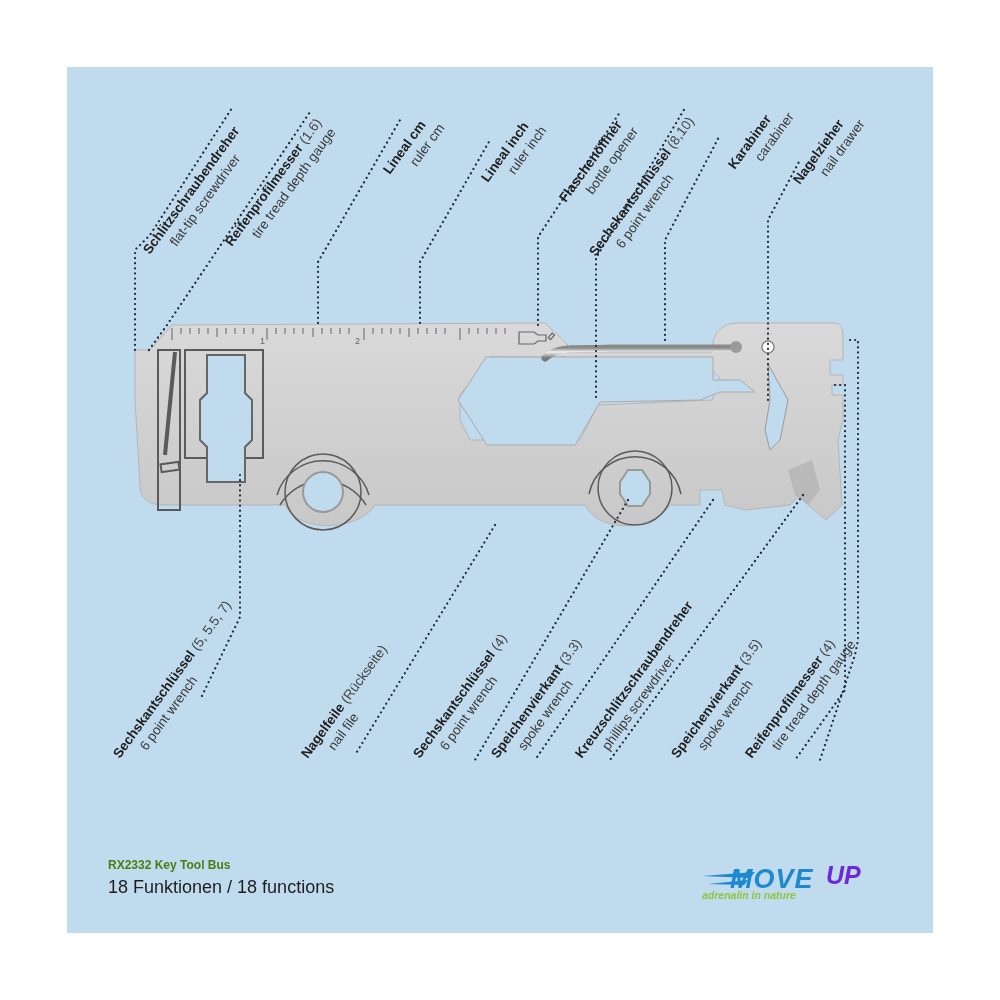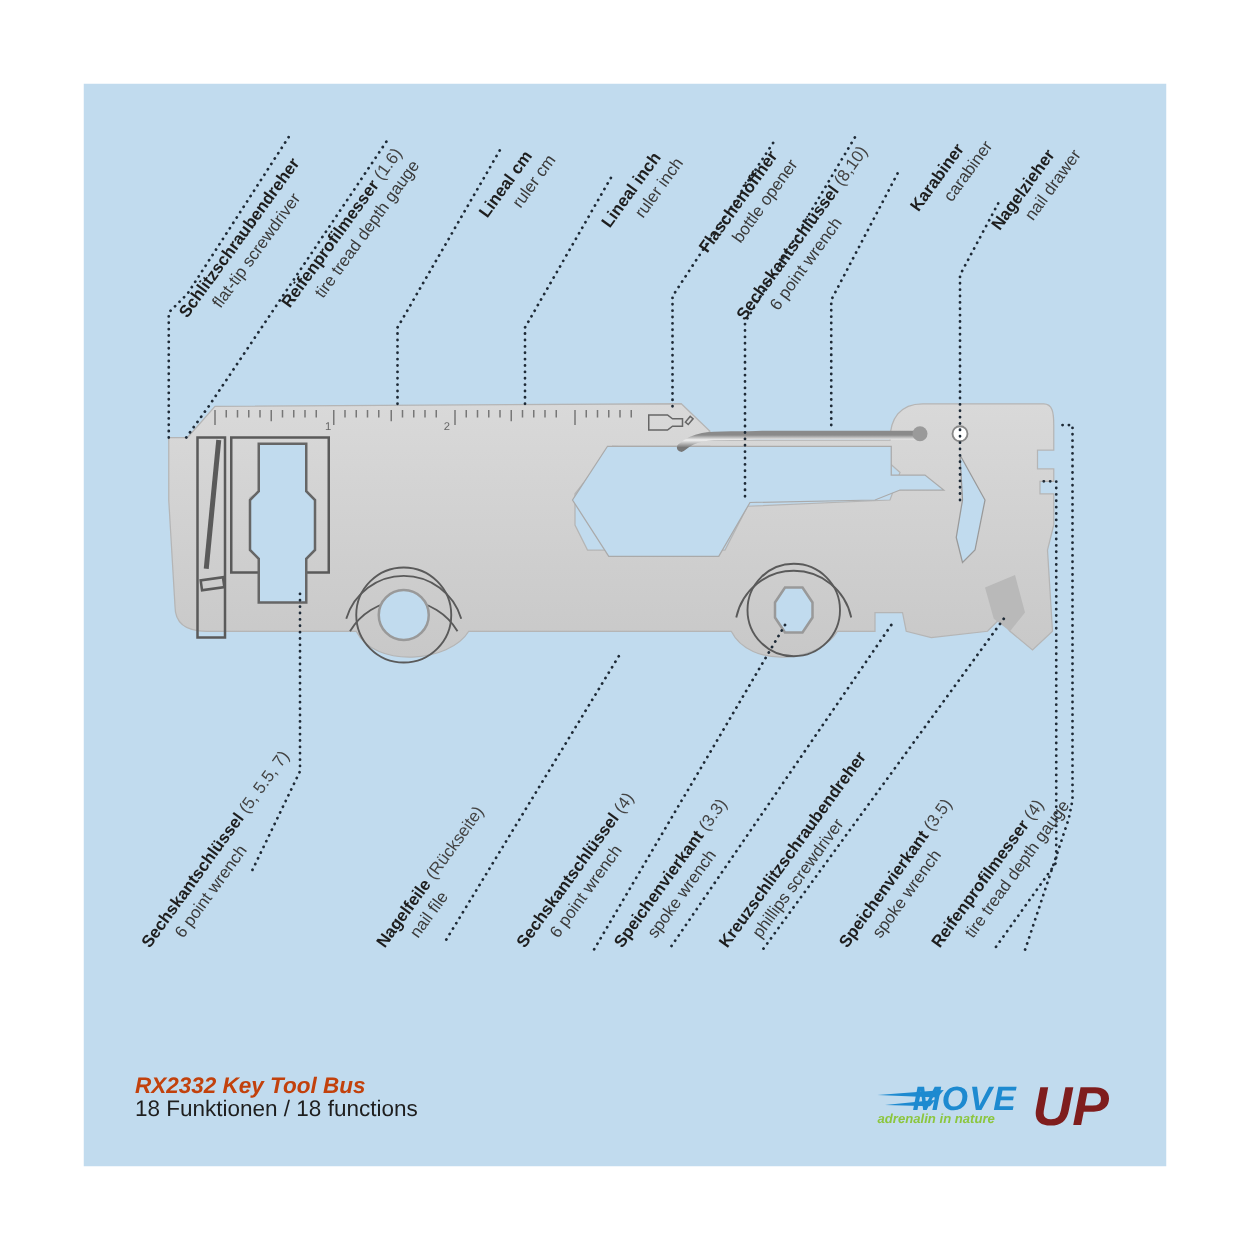--- a/index.html
+++ b/index.html
@@ -3,25 +3,25 @@
 <meta charset="utf-8">
 <style>
   html,body{margin:0;padding:0;background:#ffffff;}
   body{width:1000px;height:1000px;position:relative;overflow:hidden;font-family:"Liberation Sans","DejaVu Sans",sans-serif;}
   #panel{position:absolute;left:67px;top:67px;width:866px;height:866px;background:#c1dbee;}
   #diagram{position:absolute;left:0;top:0;width:1000px;height:1000px;}
   .lbl{position:absolute;transform-origin:0 0;transform:rotate(-54deg);white-space:nowrap;font-size:13.5px;line-height:15px;color:#222;}
   .lbl .de{font-weight:bold;color:#1e1e1e;}
   .lbl .spec{font-weight:normal;color:#444;}
   .lbl .en{display:block;color:#3a3a3a;font-weight:normal;padding-left:22px;margin-top:2px;}
-  #footer-title{position:absolute;left:108px;top:858px;font-size:18px;font-weight:bold;color:#c2410c;font-style:italic;}
+  #footer-title{position:absolute;left:108px;top:858px;font-size:12px;font-weight:bold;color:#4d7c0f;}
   #footer-sub{position:absolute;left:108px;top:877px;font-size:18px;color:#1e1e1e;}
   #logo{position:absolute;left:700px;top:845px;width:200px;height:40px;margin-top:19px;}
   #logo .mv{position:absolute;left:30px;top:0;font-size:27px;font-weight:bold;font-style:italic;color:#1d8ad0;letter-spacing:1px;}
-  #logo .up{position:absolute;left:126px;top:-3px;font-size:44px;font-weight:bold;font-style:italic;color:#7f1d1d;}
+  #logo .up{position:absolute;left:126px;top:-3px;font-size:25px;font-weight:bold;font-style:italic;color:#6d28d9;}
   #logo .tag{position:absolute;left:2px;top:25px;font-size:10.5px;font-weight:bold;font-style:italic;color:#8cc63e;}
 </style>
 </head>
 <body>
 
 <div id="panel"></div>
 
 <svg id="diagram" viewBox="0 0 1000 1000" xmlns="http://www.w3.org/2000/svg">
   <defs>
     <linearGradient id="steel" x1="0" y1="0" x2="0" y2="1">

